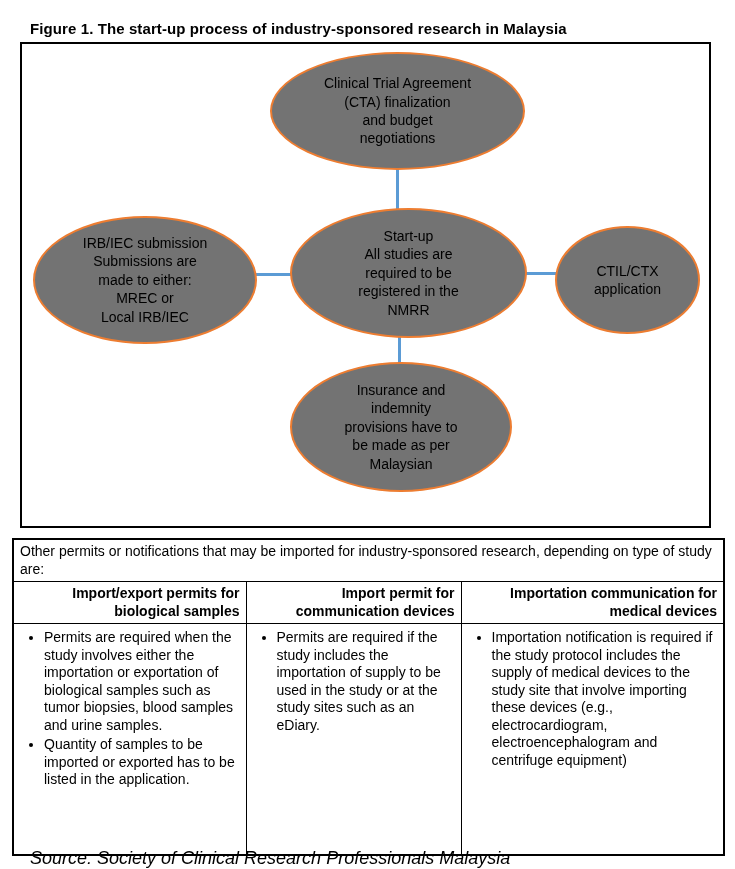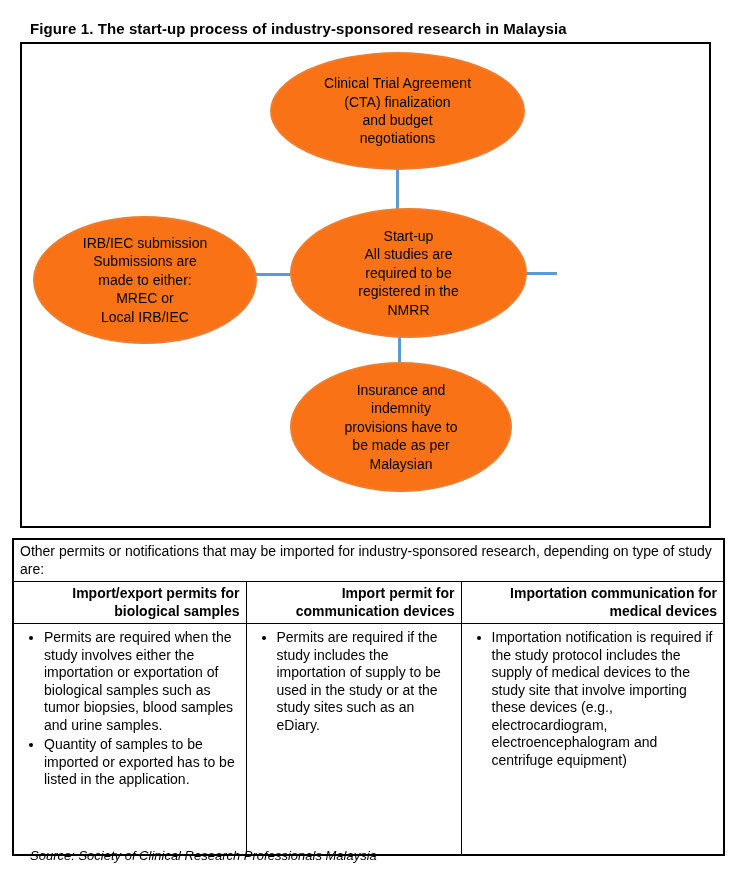--- a/index.html
+++ b/index.html
@@ -30,21 +30,21 @@
     top: 42px;
     width: 691px;
     height: 486px;
     border: 2px solid #000000;
     background: #ffffff;
   }
   .node {
     position: absolute;
     border: 2.5px solid #ED7D31;
     border-radius: 50%;
-    background: #f97316;
+    background: #737373;
     display: flex;
     align-items: center;
     justify-content: center;
     text-align: center;
     font-size: 14px;
     line-height: 1.32;
     white-space: pre-line;
     z-index: 2;
   }
   .node-top    { left: 270px; top: 52px;  width: 255px; height: 118px; }
@@ -92,21 +92,21 @@
   ul.bullets {
     margin: 2px 0 0 0;
     padding-left: 24px;
     list-style-type: disc;
   }
   ul.bullets li { margin-bottom: 2px; }
   .source-note {
     position: absolute;
     left: 30px;
     top: 848px;
-    font-size: 13px;
+    font-size: 18px;
     font-style: italic;
   }
 </style>
 </head>
 <body>
 
 <div class="page">
 
   <div class="figure-title">Figure 1. The start-up process of industry-sponsored research in Malaysia</div>
 
@@ -127,20 +127,22 @@
 required to be
 registered in the
 NMRR</div>
 
   <div class="node node-left">IRB/IEC submission
 Submissions are
 made to either:
 MREC or
 Local IRB/IEC</div>
 
+  <div class="node node-right">CTIL/CTX
+application</div>
 
   <div class="node node-bottom">Insurance and
 indemnity
 provisions have to
 be made as per
 Malaysian</div>
 
   <table class="permits">
     <colgroup>
       <col class="col-1">

